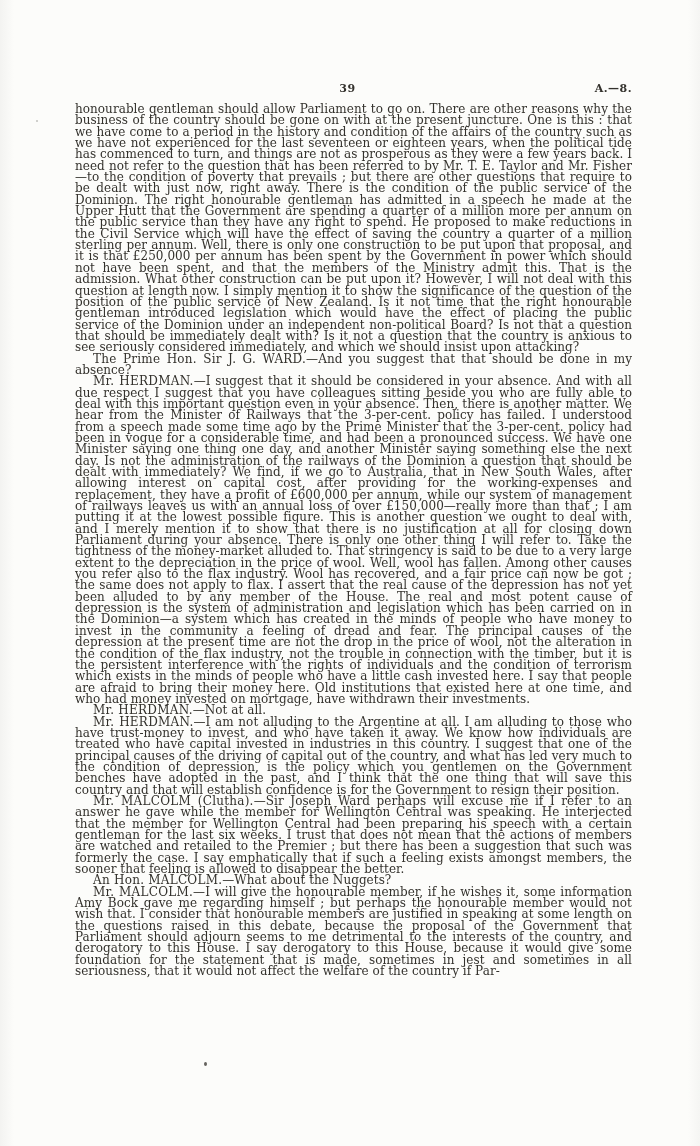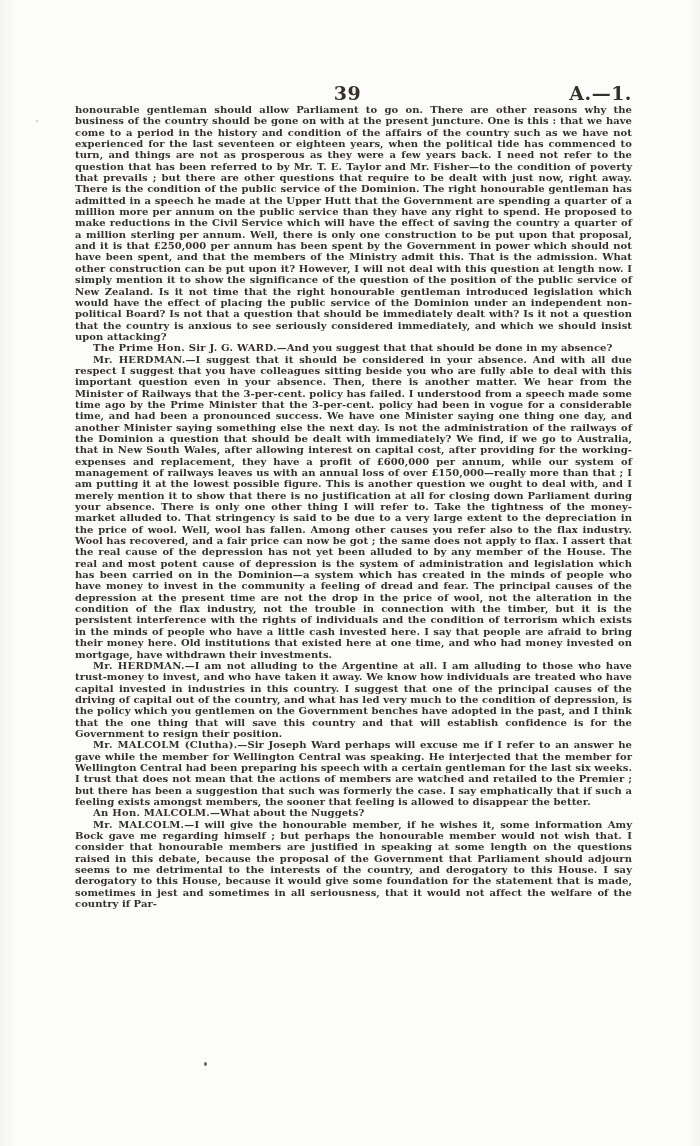--- a/index.html
+++ b/index.html
@@ -18,45 +18,44 @@
     color: #33312c;
     font-family: "DejaVu Serif", "Liberation Serif", serif;
     overflow: hidden;
   }
   .page-header {
     position: absolute;
     top: 82px;
     left: 75px;
     right: 68px;
     height: 18px;
-    font-size: 19px;
+    font-size: 11px;
     font-weight: bold;
     letter-spacing: 0.5px;
   }
   .page-number {
     position: absolute;
     left: 0;
     right: 12px;
     text-align: center;
   }
   .doc-ref {
     position: absolute;
     right: 0;
     top: 0;
   }
   .page-body {
     position: absolute;
     top: 104px;
     left: 75px;
     width: 557px;
-    font-size: 10px;
+    font-size: 12px;
     line-height: 11.35px;
     text-align: justify;
     letter-spacing: 0.05px;
-    font-weight: bold;
   }
   .para {
     margin: 0;
     text-indent: 0;
   }
   .para.indent {
     text-indent: 18px;
   }
   .speaker {
     letter-spacing: 0.25px;
@@ -81,26 +80,27 @@
     top: 120px;
     opacity: 0.6;
   }
 </style>
 </head>
 <body>
 
 <div class="page">
   <div class="page-header">
     <span class="page-number">39</span>
-    <span class="doc-ref">A.—1.</span>
+    <span class="doc-ref">A.—8.</span>
   </div>
   <div class="page-body" id="page-body">
       <p class="para">honourable gentleman should allow Parliament to go on.  There are other reasons why the business of the country should be gone on with at the present juncture.  One is this : that we have come to a period in the history and condition of the affairs of the country such as we have not experienced for the last seventeen or eighteen years, when the political tide has commenced to turn, and things are not as prosperous as they were a few years back.  I need not refer to the question that has been referred to by Mr. T. E. Taylor and Mr. Fisher—to the condition of poverty that prevails ; but there are other questions that require to be dealt with just now, right away.  There is the condition of the public service of the Dominion.  The right honourable gentleman has admitted in a speech he made at the Upper Hutt that the Government are spending a quarter of a million more per annum on the public service than they have any right to spend.  He proposed to make reductions in the Civil Service which will have the effect of saving the country a quarter of a million sterling per annum.  Well, there is only one construction to be put upon that proposal, and it is that £250,000 per annum has been spent by the Government in power which should not have been spent, and that the members of the Ministry admit this.  That is the admission.  What other construction can be put upon it?  However, I will not deal with this question at length now.  I simply mention it to show the significance of the question of the position of the public service of New Zealand.  Is it not time that the right honourable gentleman introduced legislation which would have the effect of placing the public service of the Dominion under an independent non-political Board?  Is not that a question that should be immediately dealt with?  Is it not a question that the country is anxious to see seriously considered immediately, and which we should insist upon attacking?</p>
       <p class="para indent"><span class="speaker">The Prime Hon. Sir J. G. WARD.</span>—And you suggest that that should be done in my absence?</p>
       <p class="para indent"><span class="speaker">Mr. HERDMAN.</span>—I suggest that it should be considered in your absence.  And with all due respect I suggest that you have colleagues sitting beside you who are fully able to deal with this important question even in your absence.  Then, there is another matter.  We hear from the Minister of Railways that the 3-per-cent. policy has failed.  I understood from a speech made some time ago by the Prime Minister that the 3-per-cent. policy had been in vogue for a considerable time, and had been a pronounced success.  We have one Minister saying one thing one day, and another Minister saying something else the next day.  Is not the administration of the railways of the Dominion a question that should be dealt with immediately?  We find, if we go to Australia, that in New South Wales, after allowing interest on capital cost, after providing for the working-expenses and replacement, they have a profit of £600,000 per annum, while our system of management of railways leaves us with an annual loss of over £150,000—really more than that ; I am putting it at the lowest possible figure.  This is another question we ought to deal with, and I merely mention it to show that there is no justification at all for closing down Parliament during your absence.  There is only one other thing I will refer to.  Take the tightness of the money-market alluded to.  That stringency is said to be due to a very large extent to the depreciation in the price of wool.  Well, wool has fallen.  Among other causes you refer also to the flax industry.  Wool has recovered, and a fair price can now be got ; the same does not apply to flax.  I assert that the real cause of the depression has not yet been alluded to by any member of the House.  The real and most potent cause of depression is the system of administration and legislation which has been carried on in the Dominion—a system which has created in the minds of people who have money to invest in the community a feeling of dread and fear.  The principal causes of the depression at the present time are not the drop in the price of wool, not the alteration in the condition of the flax industry, not the trouble in connection with the timber, but it is the persistent interference with the rights of individuals and the condition of terrorism which exists in the minds of people who have a little cash invested here.  I say that people are afraid to bring their money here.  Old institutions that existed here at one time, and who had money invested on mortgage, have withdrawn their investments.</p>
+      <p class="para indent"><span class="speaker">Mr. HERDMAN.</span>—Not at all.</p>
       <p class="para indent"><span class="speaker">Mr. HERDMAN.</span>—I am not alluding to the Argentine at all.  I am alluding to those who have trust-money to invest, and who have taken it away.  We know how individuals are treated who have capital invested in industries in this country.  I suggest that one of the principal causes of the driving of capital out of the country, and what has led very much to the condition of depression, is the policy which you gentlemen on the Government benches have adopted in the past, and I think that the one thing that will save this country and that will establish confidence is for the Government to resign their position.</p>
       <p class="para indent"><span class="speaker">Mr. MALCOLM (Clutha).</span>—Sir Joseph Ward perhaps will excuse me if I refer to an answer he gave while the member for Wellington Central was speaking.  He interjected that the member for Wellington Central had been preparing his speech with a certain gentleman for the last six weeks.  I trust that does not mean that the actions of members are watched and retailed to the Premier ; but there has been a suggestion that such was formerly the case.  I say emphatically that if such a feeling exists amongst members, the sooner that feeling is allowed to disappear the better.</p>
       <p class="para indent"><span class="speaker">An Hon. MALCOLM.</span>—What about the Nuggets?</p>
       <p class="para indent"><span class="speaker">Mr. MALCOLM.</span>—I will give the honourable member, if he wishes it, some information Amy Bock gave me regarding himself ; but perhaps the honourable member would not wish that.  I consider that honourable members are justified in speaking at some length on the questions raised in this debate, because the proposal of the Government that Parliament should adjourn seems to me detrimental to the interests of the country, and derogatory to this House.  I say derogatory to this House, because it would give some foundation for the statement that is made, sometimes in jest and sometimes in all seriousness, that it would not affect the welfare of the country if Par-</p>
     </div>
   <div class="ink-speck"></div>
   <div class="edge-speck"></div>
 </div>
 
 </body></html>

